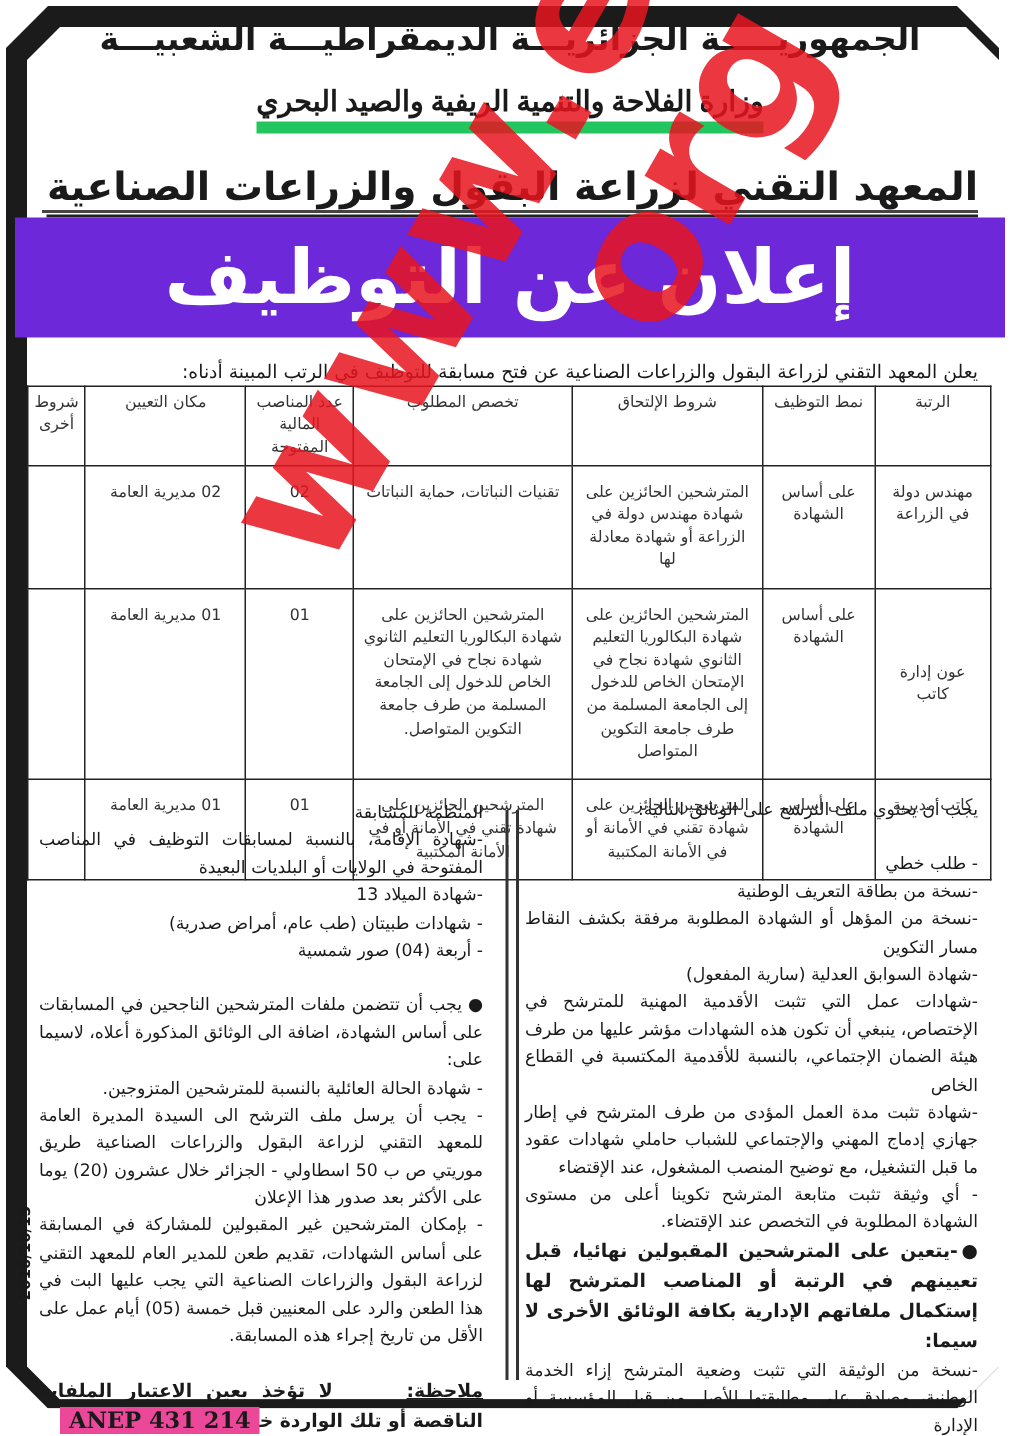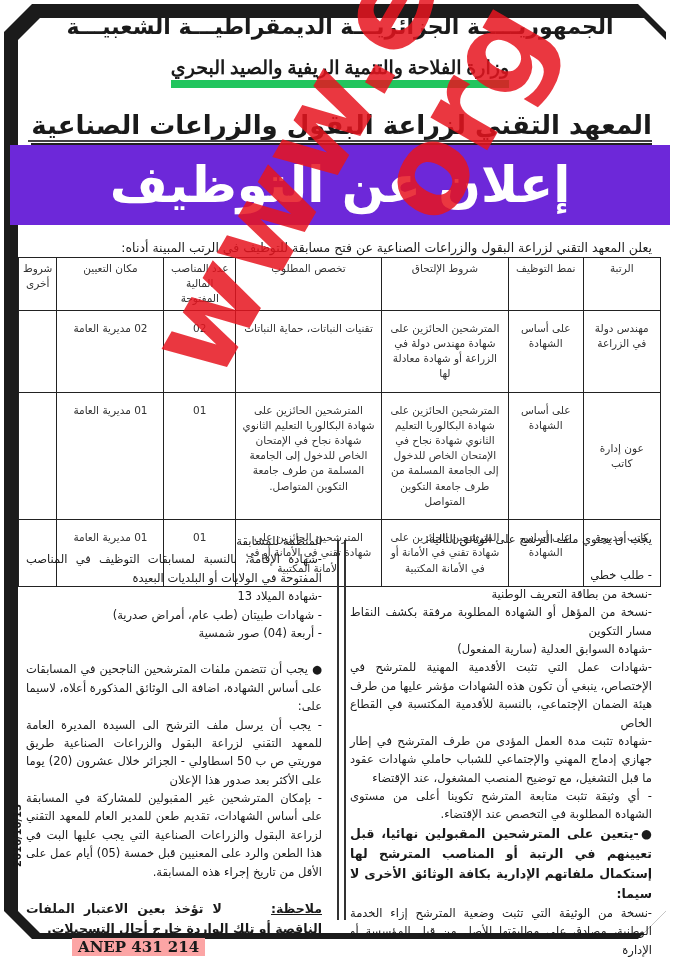--- a/index.html
+++ b/index.html
@@ -24,21 +24,21 @@
   table.jobs td{padding-top:10px;padding-bottom:10px;}
   .rowsep td{border-top:none;border-bottom:none;}
   .col-right{position:absolute;top:530px;right:28px;width:302px;font-size:11.5px;line-height:1.6;text-align:justify;}
   .col-left{position:absolute;top:532px;left:26px;width:296px;font-size:11.5px;line-height:1.6;text-align:justify;}
   .divider-v{position:absolute;top:540px;left:344px;width:2px;height:380px;background:#333;}
   .divider-v2{position:absolute;top:540px;left:337px;width:1.5px;height:380px;background:#333;}
   .blk{margin:0;}
   .bold{font-weight:bold;font-size:12.5px;}
   .gap{height:18px;}
   .note-label{text-decoration:underline;margin-left:40px;}
-  .anep{position:absolute;left:40px;top:938px;font-family:"DejaVu Serif",serif;font-weight:bold;font-size:15px;background:#fca5a5;padding:0 6px;direction:ltr;margin-left:32px;}
+  .anep{position:absolute;left:40px;top:938px;font-family:"DejaVu Serif",serif;font-weight:bold;font-size:15px;background:#ec4899;padding:0 6px;direction:ltr;}
   .date{position:absolute;left:-14px;top:830px;transform:rotate(-90deg);font-size:10px;font-weight:bold;direction:ltr;}
   .wm{position:absolute;color:rgba(230,20,30,0.85);font-weight:bold;font-family:"DejaVu Sans",sans-serif;direction:ltr;pointer-events:none;}
   .wm1{left:345px;top:175px;font-size:120px;transform:rotate(-60deg);transform-origin:left top;}
   .wm2{left:120px;top:330px;font-size:120px;transform:rotate(-60deg);transform-origin:left top;white-space:nowrap;}
 </style>
 </head>
 <body>
 
 <div class="frame"></div>
 <div class="frame-inner" style="left:18px;top:18px;"></div>
@@ -122,20 +122,21 @@
   </div>
 
   <div class="col-left">
     <p class="blk">المنظمة للمسابقة</p>
     <p class="blk">-شهادة الإقامة، بالنسبة لمسابقات التوظيف في المناصب المفتوحة في الولايات أو البلديات البعيدة</p>
     <p class="blk">-شهادة الميلاد 13</p>
     <p class="blk">- شهادات طبيتان (طب عام، أمراض صدرية)</p>
     <p class="blk">- أربعة (04) صور شمسية</p>
     <div class="gap"></div>
     <p class="blk">● يجب أن تتضمن ملفات المترشحين الناجحين في المسابقات على أساس الشهادة، اضافة الى الوثائق المذكورة أعلاه، لاسيما على:</p>
+    <p class="blk">- شهادة الحالة العائلية بالنسبة للمترشحين المتزوجين.</p>
     <p class="blk">- يجب أن يرسل ملف الترشح الى السيدة المديرة العامة للمعهد التقني لزراعة البقول والزراعات الصناعية طريق موريتي ص ب 50 اسطاولي - الجزائر خلال عشرون (20) يوما على الأكثر بعد صدور هذا الإعلان</p>
     <p class="blk">- بإمكان المترشحين غير المقبولين للمشاركة في المسابقة على أساس الشهادات، تقديم طعن للمدير العام للمعهد التقني لزراعة البقول والزراعات الصناعية التي يجب عليها البت في هذا الطعن والرد على المعنيين قبل خمسة (05) أيام عمل على الأقل من تاريخ إجراء هذه المسابقة.</p>
     <div class="gap"></div>
     <p class="blk bold"><span class="note-label">ملاحظة:</span><span> لا تؤخذ بعين الاعتبار الملفات الناقصة أو تلك الواردة خارج أجال التسجيلات.</span></p>
   </div>
 </div>
 
 <div class="anep">ANEP 431 214</div>
 <div class="date">2016/10/15</div>
 

